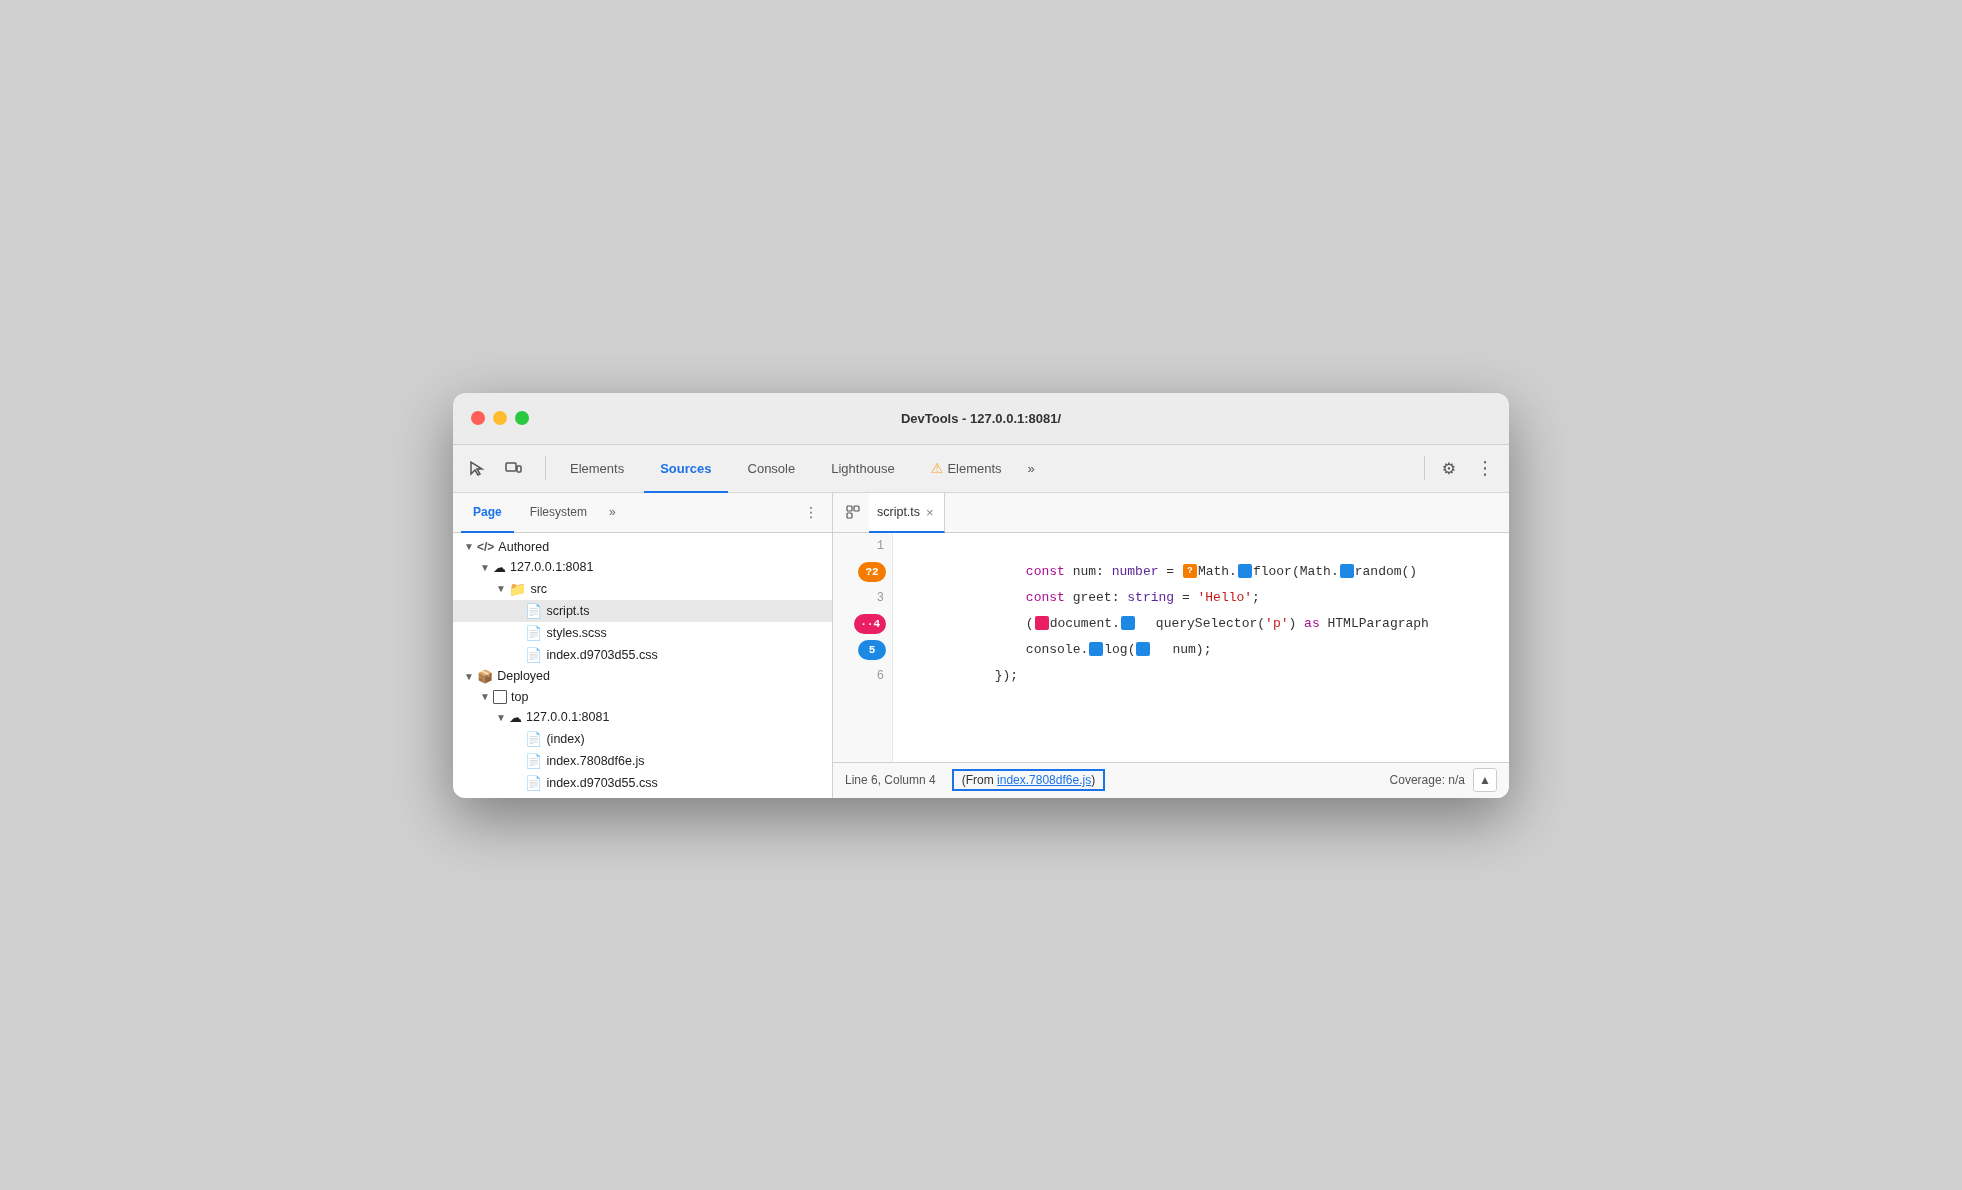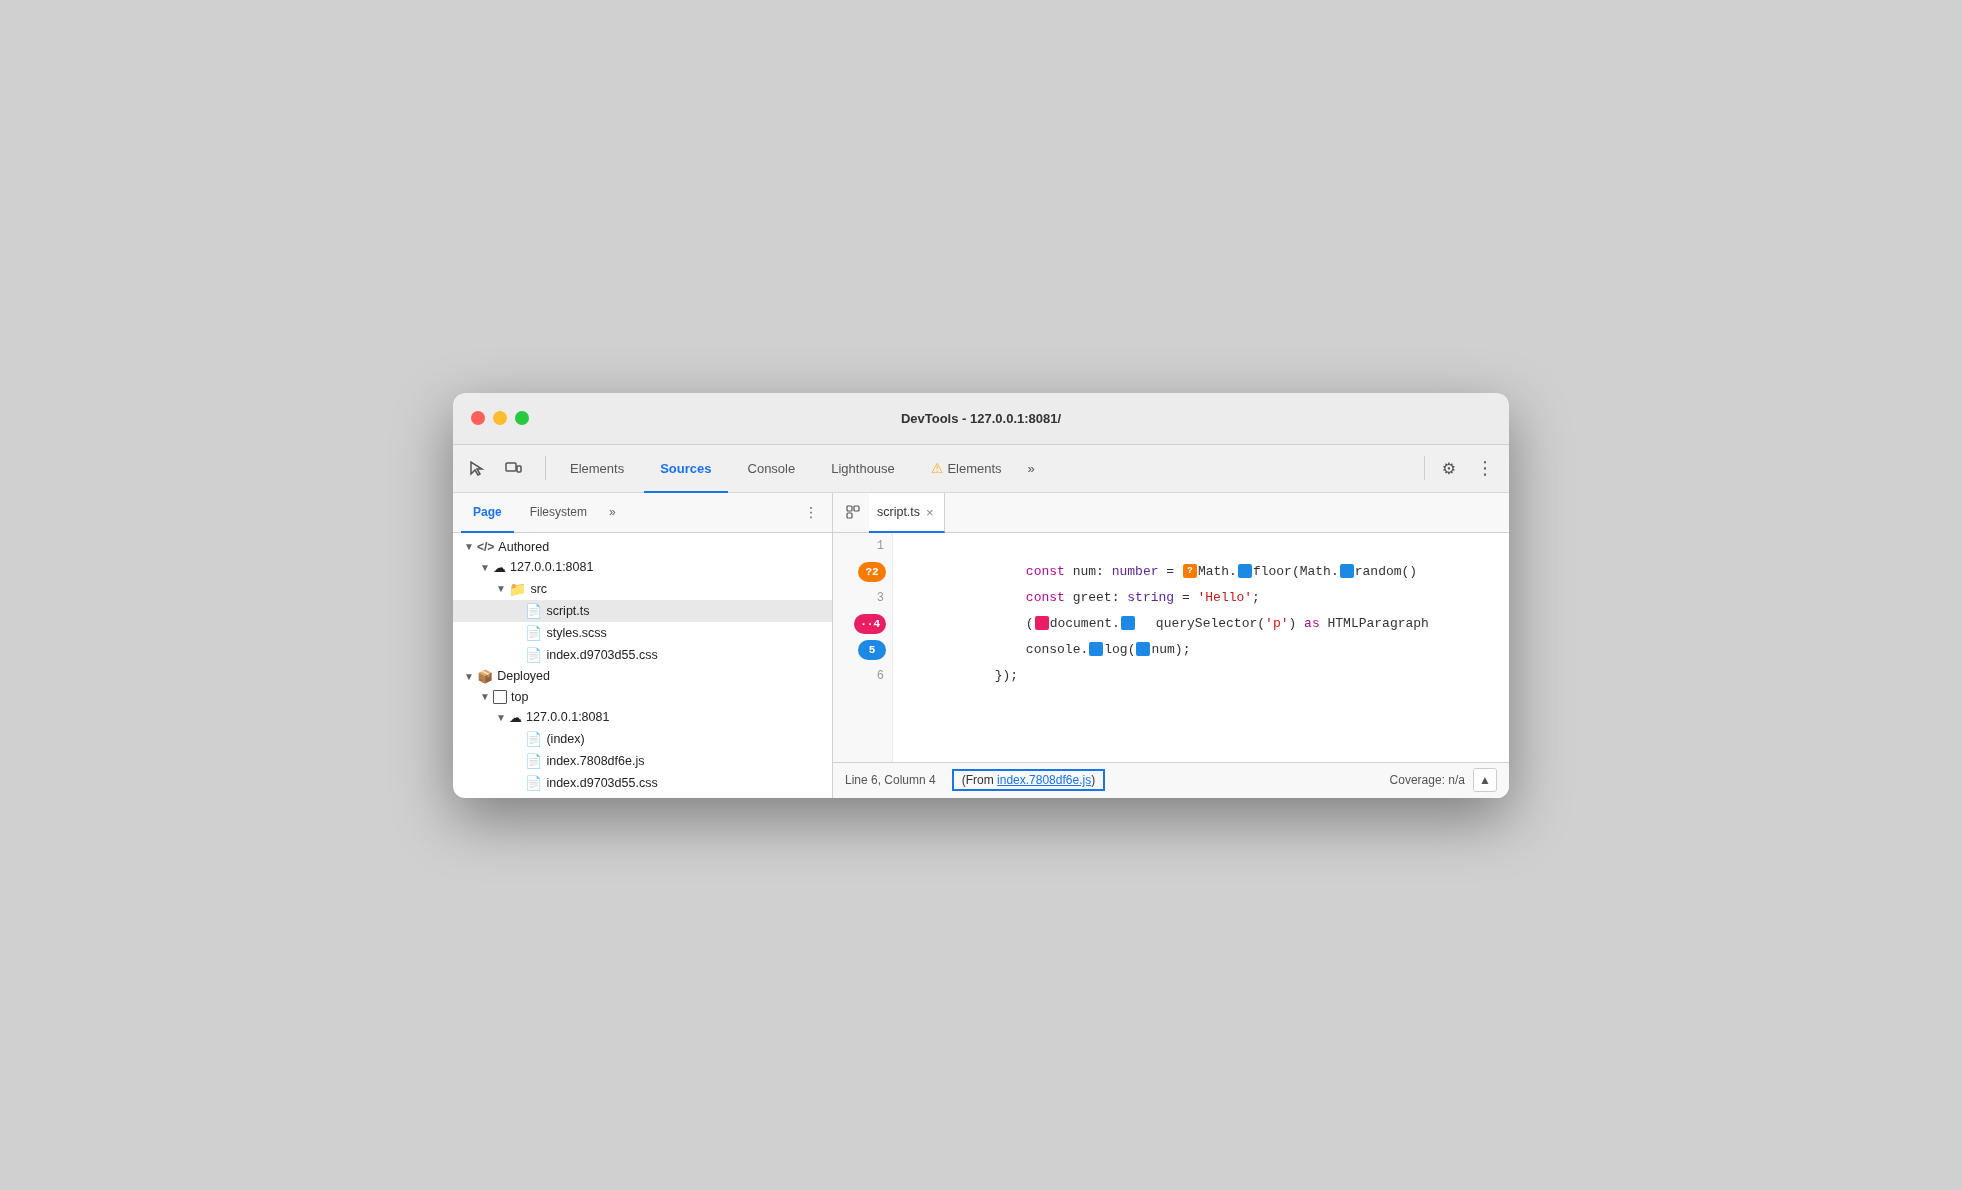--- a/index.html
+++ b/index.html
@@ -613,21 +613,21 @@
 
           <div class="code-line">
             <span style="color:#333;">    </span><span style="color:#aa0d91;">const</span><span style="color:#333;"> greet: </span><span style="color:#5c2699;">string</span><span style="color:#333;"> = </span><span style="color:#c41a16;">'Hello'</span><span style="color:#333;">;</span>
           </div>
 
           <div class="code-line">
             <span style="color:#333;">    (</span><span class="inline-icon-pink"></span><span style="color:#333;">document.</span><span class="inline-icon"></span><span style="color:#333;padding-left:20px;">querySelector(</span><span style="color:#c41a16;">'p'</span><span style="color:#333;">) </span><span style="color:#aa0d91;">as</span><span style="color:#333;"> HTMLParagraph</span>
           </div>
 
           <div class="code-line">
-            <span style="color:#333;">    console.</span><span class="inline-icon"></span><span style="color:#333;">log(</span><span class="inline-icon"></span><span style="color:#333;">num);</span>
+            <span style="color:#333;">    console.</span><span class="inline-icon"></span><span style="color:#333;">log(</span><span class="inline-icon"></span><span style="color:#333;margin-left:21px;">num);</span>
           </div>
 
           <div class="code-line">
             <span style="color:#333;">});</span>
           </div>
         </div>
       </div>
 
       <div class="status-bar">
         <span>Line 6, Column 4</span>

